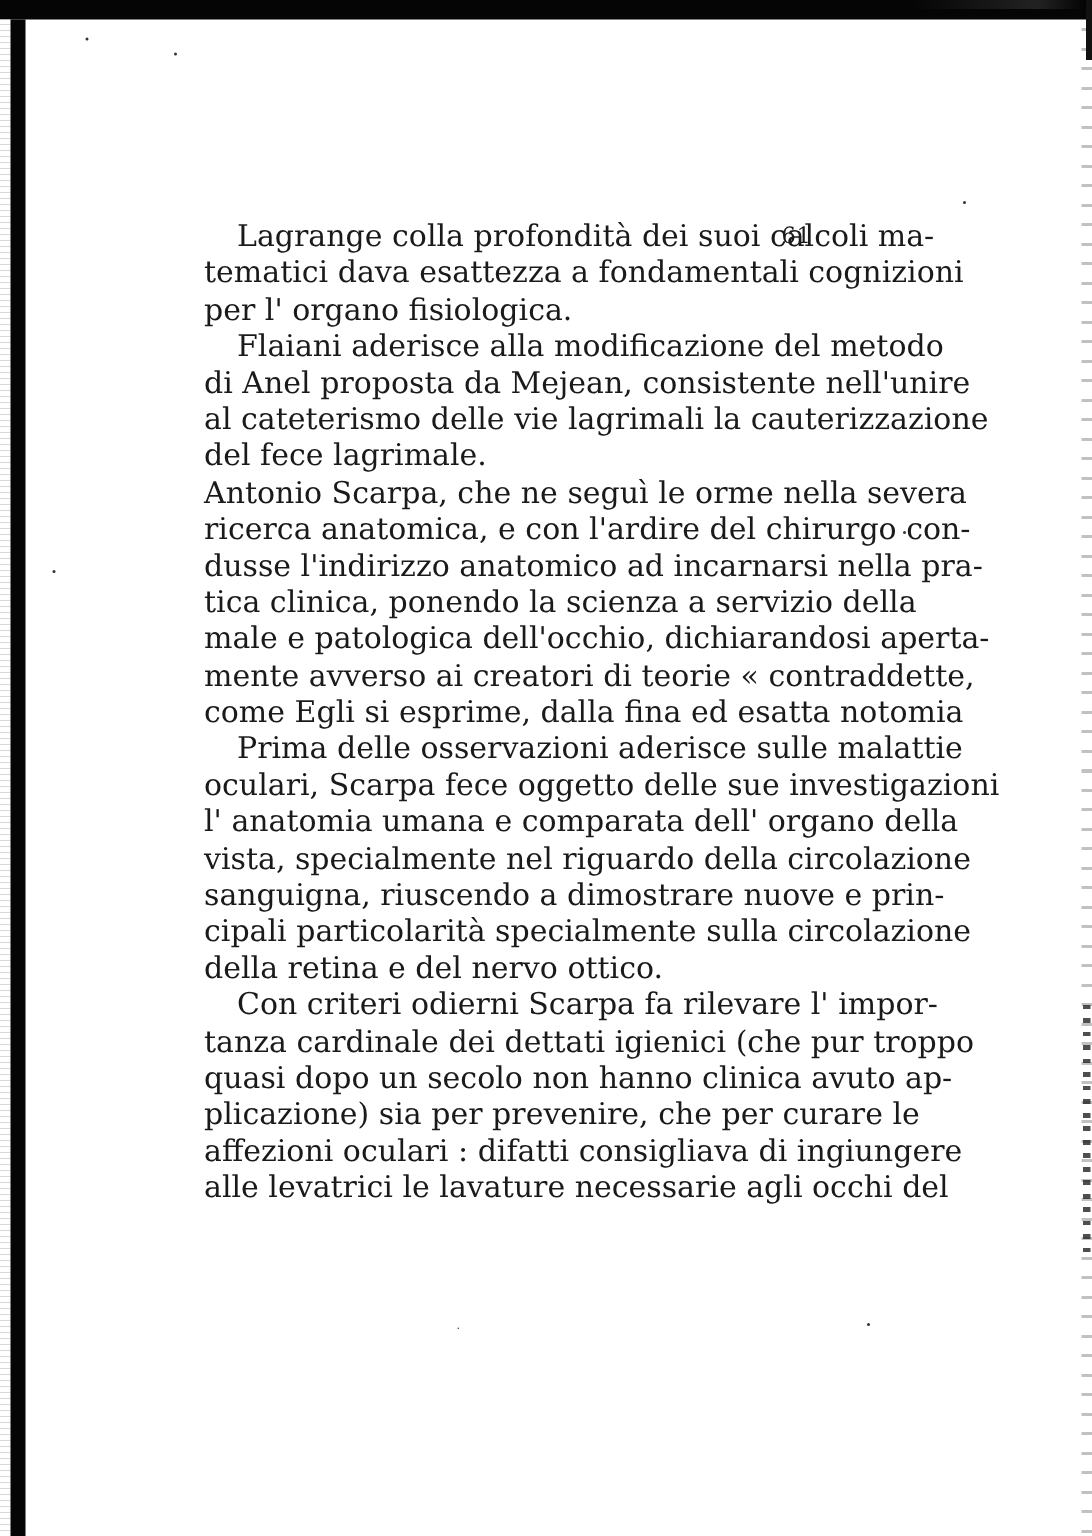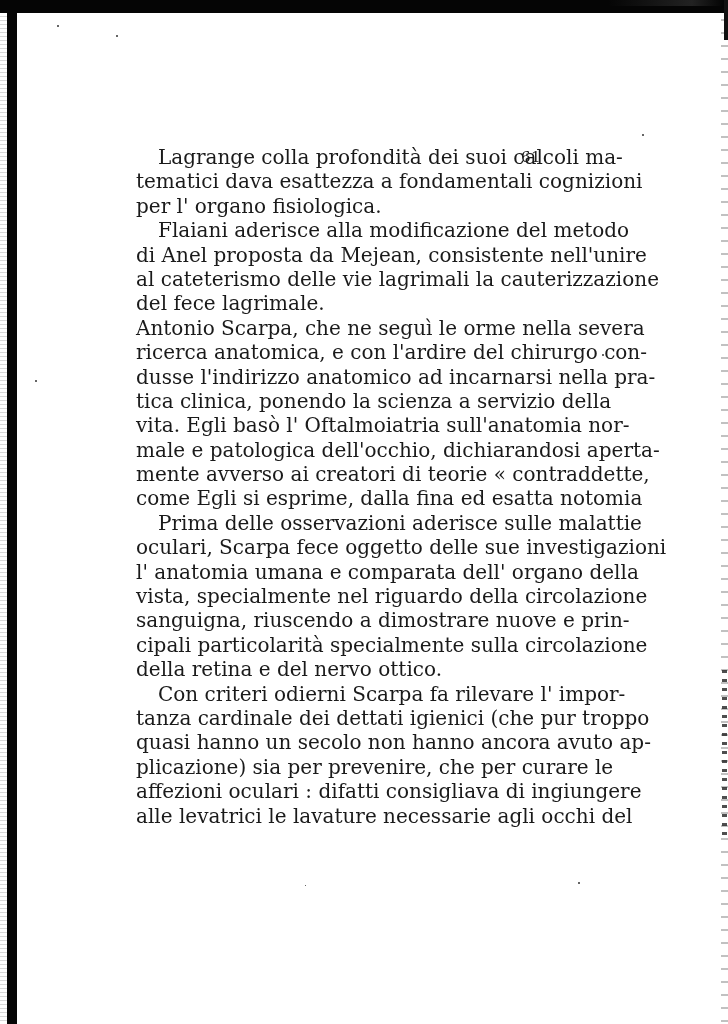--- a/index.html
+++ b/index.html
@@ -91,35 +91,34 @@
     <span class="line indent">Flaiani aderisce alla modificazione del metodo</span>
     <span class="line">di Anel proposta da Mejean, consistente nell'unire</span>
     <span class="line">al cateterismo delle vie lagrimali la cauterizzazione</span>
     <span class="line last">del fece lagrimale.</span>
   </div>
   <div>
     <span class="line">Antonio Scarpa, che ne seguì le orme nella severa</span>
     <span class="line">ricerca anatomica, e con l'ardire del chirurgo con-</span>
     <span class="line">dusse l'indirizzo anatomico ad incarnarsi nella pra-</span>
     <span class="line">tica clinica, ponendo la scienza a servizio della</span>
-    <span class="line">vita. Egli basò l' Oftalmoiatria sull'anatomia nor-</span>
     <span class="line">male e patologica dell'occhio, dichiarandosi aperta-</span>
     <span class="line">mente avverso ai creatori di teorie « contraddette,</span>
     <span class="line">come Egli si esprime, dalla fina ed esatta notomia</span>
   </div>
   <div>
     <span class="line indent">Prima delle osservazioni aderisce sulle malattie</span>
     <span class="line">oculari, Scarpa fece oggetto delle sue investigazioni</span>
     <span class="line">l' anatomia umana e comparata dell' organo della</span>
     <span class="line">vista, specialmente nel riguardo della circolazione</span>
     <span class="line">sanguigna, riuscendo a dimostrare nuove e prin-</span>
     <span class="line">cipali particolarità specialmente sulla circolazione</span>
     <span class="line last">della retina e del nervo ottico.</span>
   </div>
   <div>
     <span class="line indent">Con criteri odierni Scarpa fa rilevare l' impor-</span>
     <span class="line">tanza cardinale dei dettati igienici (che pur troppo</span>
-    <span class="line">quasi hanno un secolo non hanno ancora avuto ap-</span>
+    <span class="line">quasi dopo un secolo non hanno clinica avuto ap-</span>
     <span class="line">plicazione) sia per prevenire, che per curare le</span>
     <span class="line">affezioni oculari : difatti consigliava di ingiungere</span>
     <span class="line">alle levatrici le lavature necessarie agli occhi del</span>
   </div>
 </div>
 
 </body></html>

